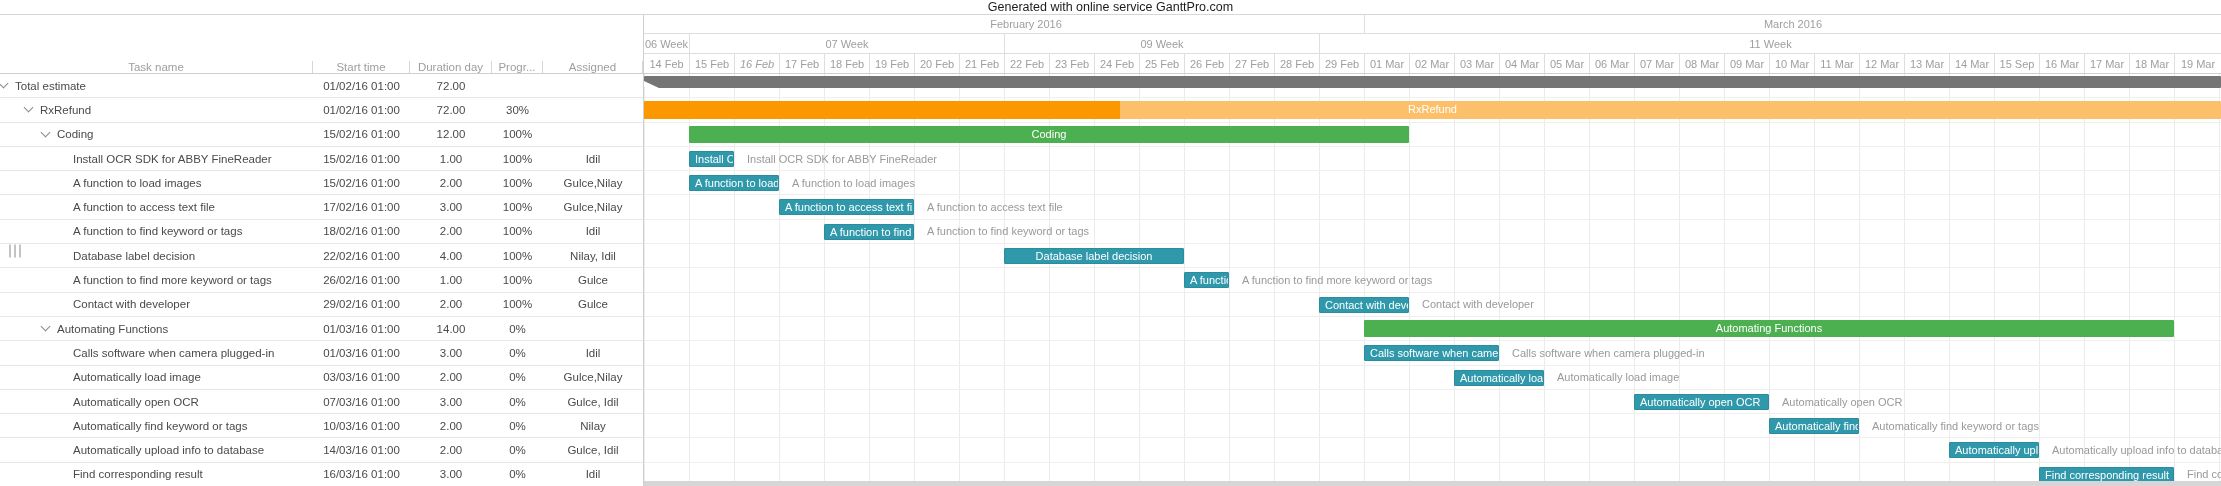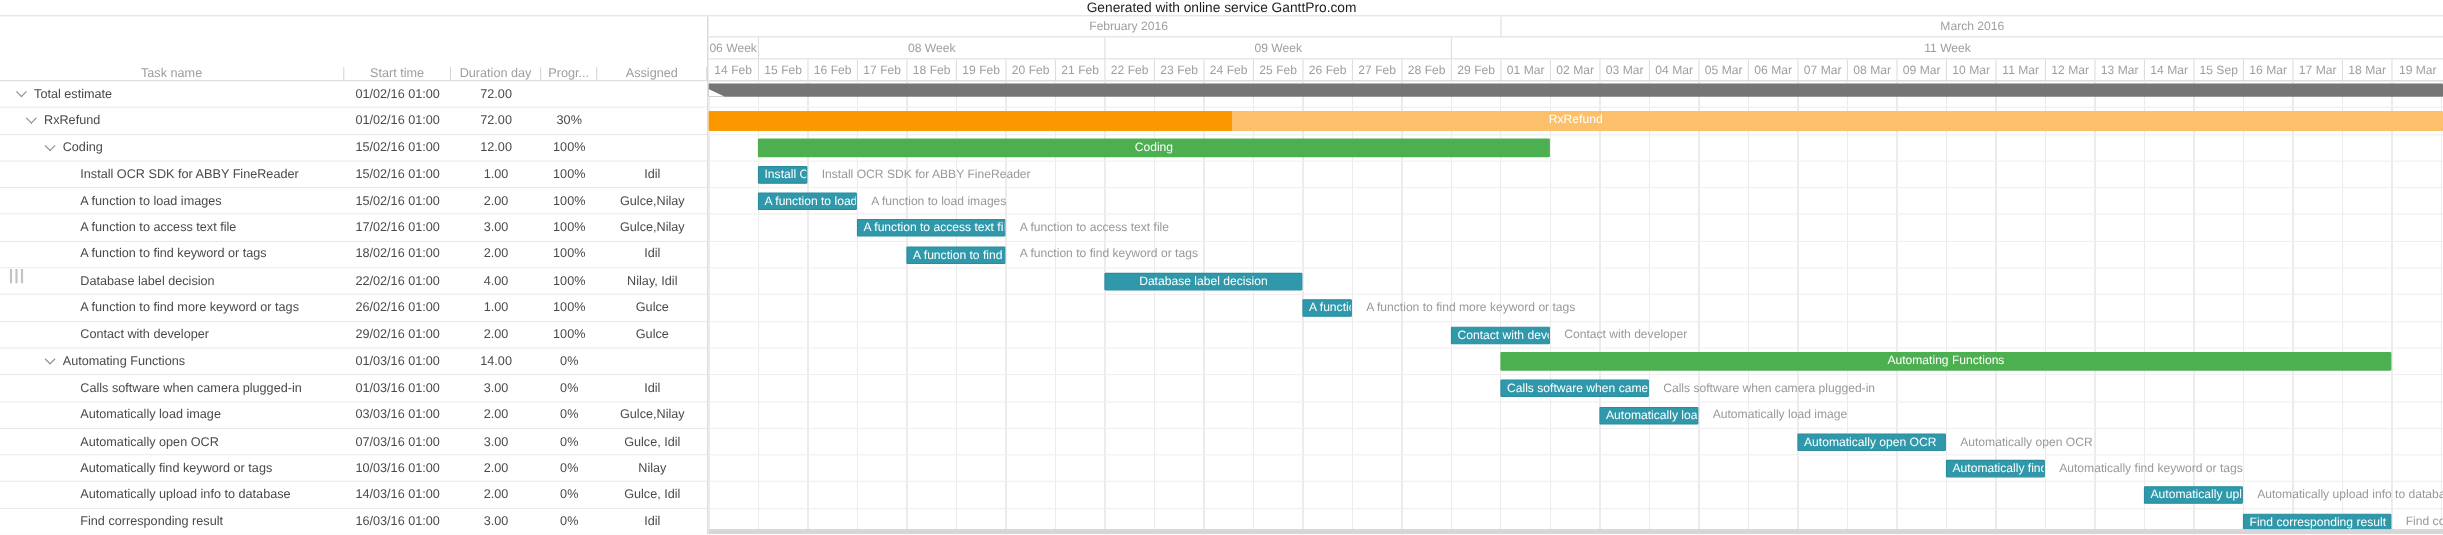--- a/index.html
+++ b/index.html
@@ -77,21 +77,21 @@
             <i></i>
           </span>
       <div class="th-cell" style="width: 313px;">Task name</div>
           <div class="th-cell" style="width: 97px;">Start time</div>
           <div class="th-cell" style="width: 82px;">Duration day</div>
           <div class="th-cell" style="width: 51px;">Progr...</div>
           <div class="th-cell" style="width: 100px;">Assigned</div>
         </div>
       <div class="table-body" id="tableBody">
           <div class="t-row">
-            <div class="t-cell name" style="width: 313px; padding-left: 16px;">
+            <div class="t-cell name" style="width: 313px; padding-left: 0;">
               <span class="caret"></span>
               <span>Total estimate</span>
             </div>
             <div class="t-cell" style="width: 97px;">01/02/16 01:00</div>
             <div class="t-cell" style="width: 82px;">72.00</div>
             <div class="t-cell" style="width: 51px;"></div>
             <div class="t-cell" style="width: 100px;"></div>
           </div>
           <div class="t-row">
             <div class="t-cell name" style="width: 313px; padding-left: 25px;">
@@ -243,28 +243,28 @@
         </div>
     </div>
 
     <div class="chart-pane">
       <div class="months" id="monthsRow">
           <div class="h-cell" style="width: 720px; padding-left: 44px;">February 2016</div>
           <div class="h-cell" style="flex: 1 1 0%;">March 2016</div>
         </div>
       <div class="weeks" id="weeksRow">
           <div class="h-cell" style="width: 45px;">06 Week</div>
-          <div class="h-cell" style="width: 315px;">08 Week</div>
+          <div class="h-cell" style="width: 315px;">07 Week</div>
           <div class="h-cell" style="width: 315px;">09 Week</div>
           <div class="h-cell" style="flex: 1 1 0%;">11 Week</div>
         </div>
       <div class="days" id="daysRow">
           <div class="h-cell" style="width: 45px;">14 Feb</div>
           <div class="h-cell" style="width: 45px;">15 Feb</div>
-          <div class="h-cell" style="width: 45px;">16 Feb</div>
+          <div class="h-cell" style="width: 45px; font-style: italic;">16 Feb</div>
           <div class="h-cell" style="width: 45px;">17 Feb</div>
           <div class="h-cell" style="width: 45px;">18 Feb</div>
           <div class="h-cell" style="width: 45px;">19 Feb</div>
           <div class="h-cell" style="width: 45px;">20 Feb</div>
           <div class="h-cell" style="width: 45px;">21 Feb</div>
           <div class="h-cell" style="width: 45px;">22 Feb</div>
           <div class="h-cell" style="width: 45px;">23 Feb</div>
           <div class="h-cell" style="width: 45px;">24 Feb</div>
           <div class="h-cell" style="width: 45px;">25 Feb</div>
           <div class="h-cell" style="width: 45px;">26 Feb</div>

